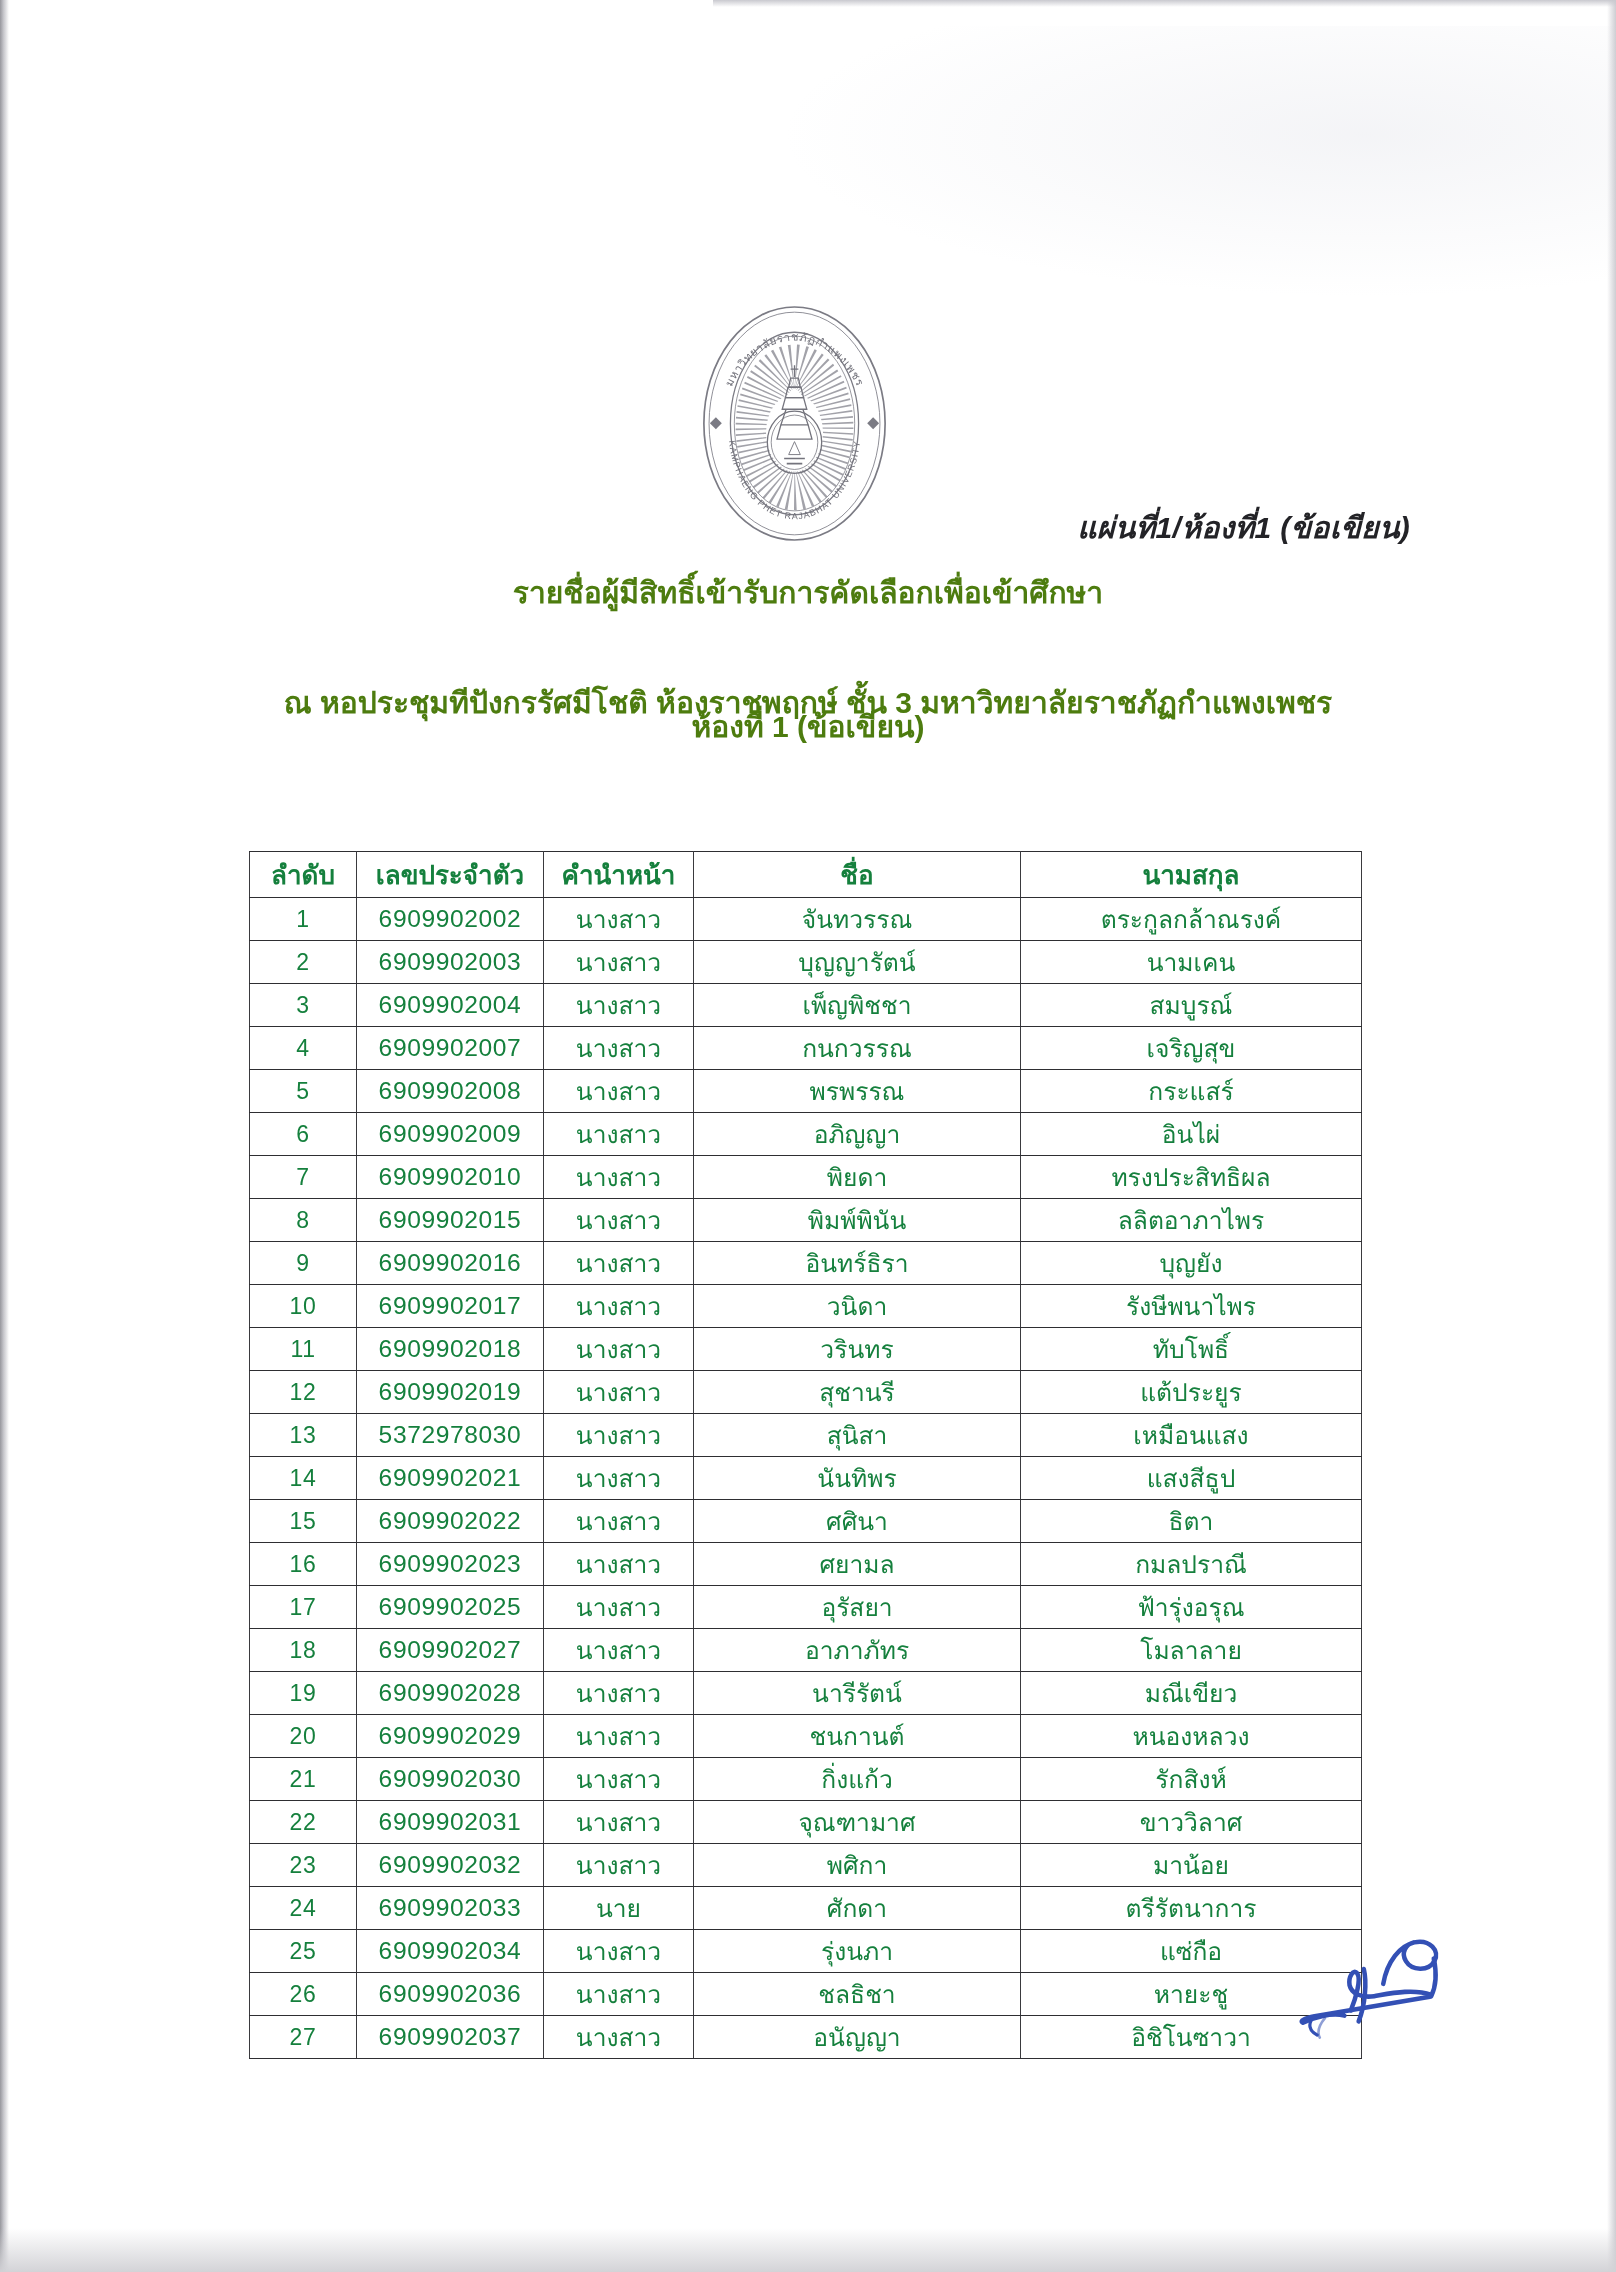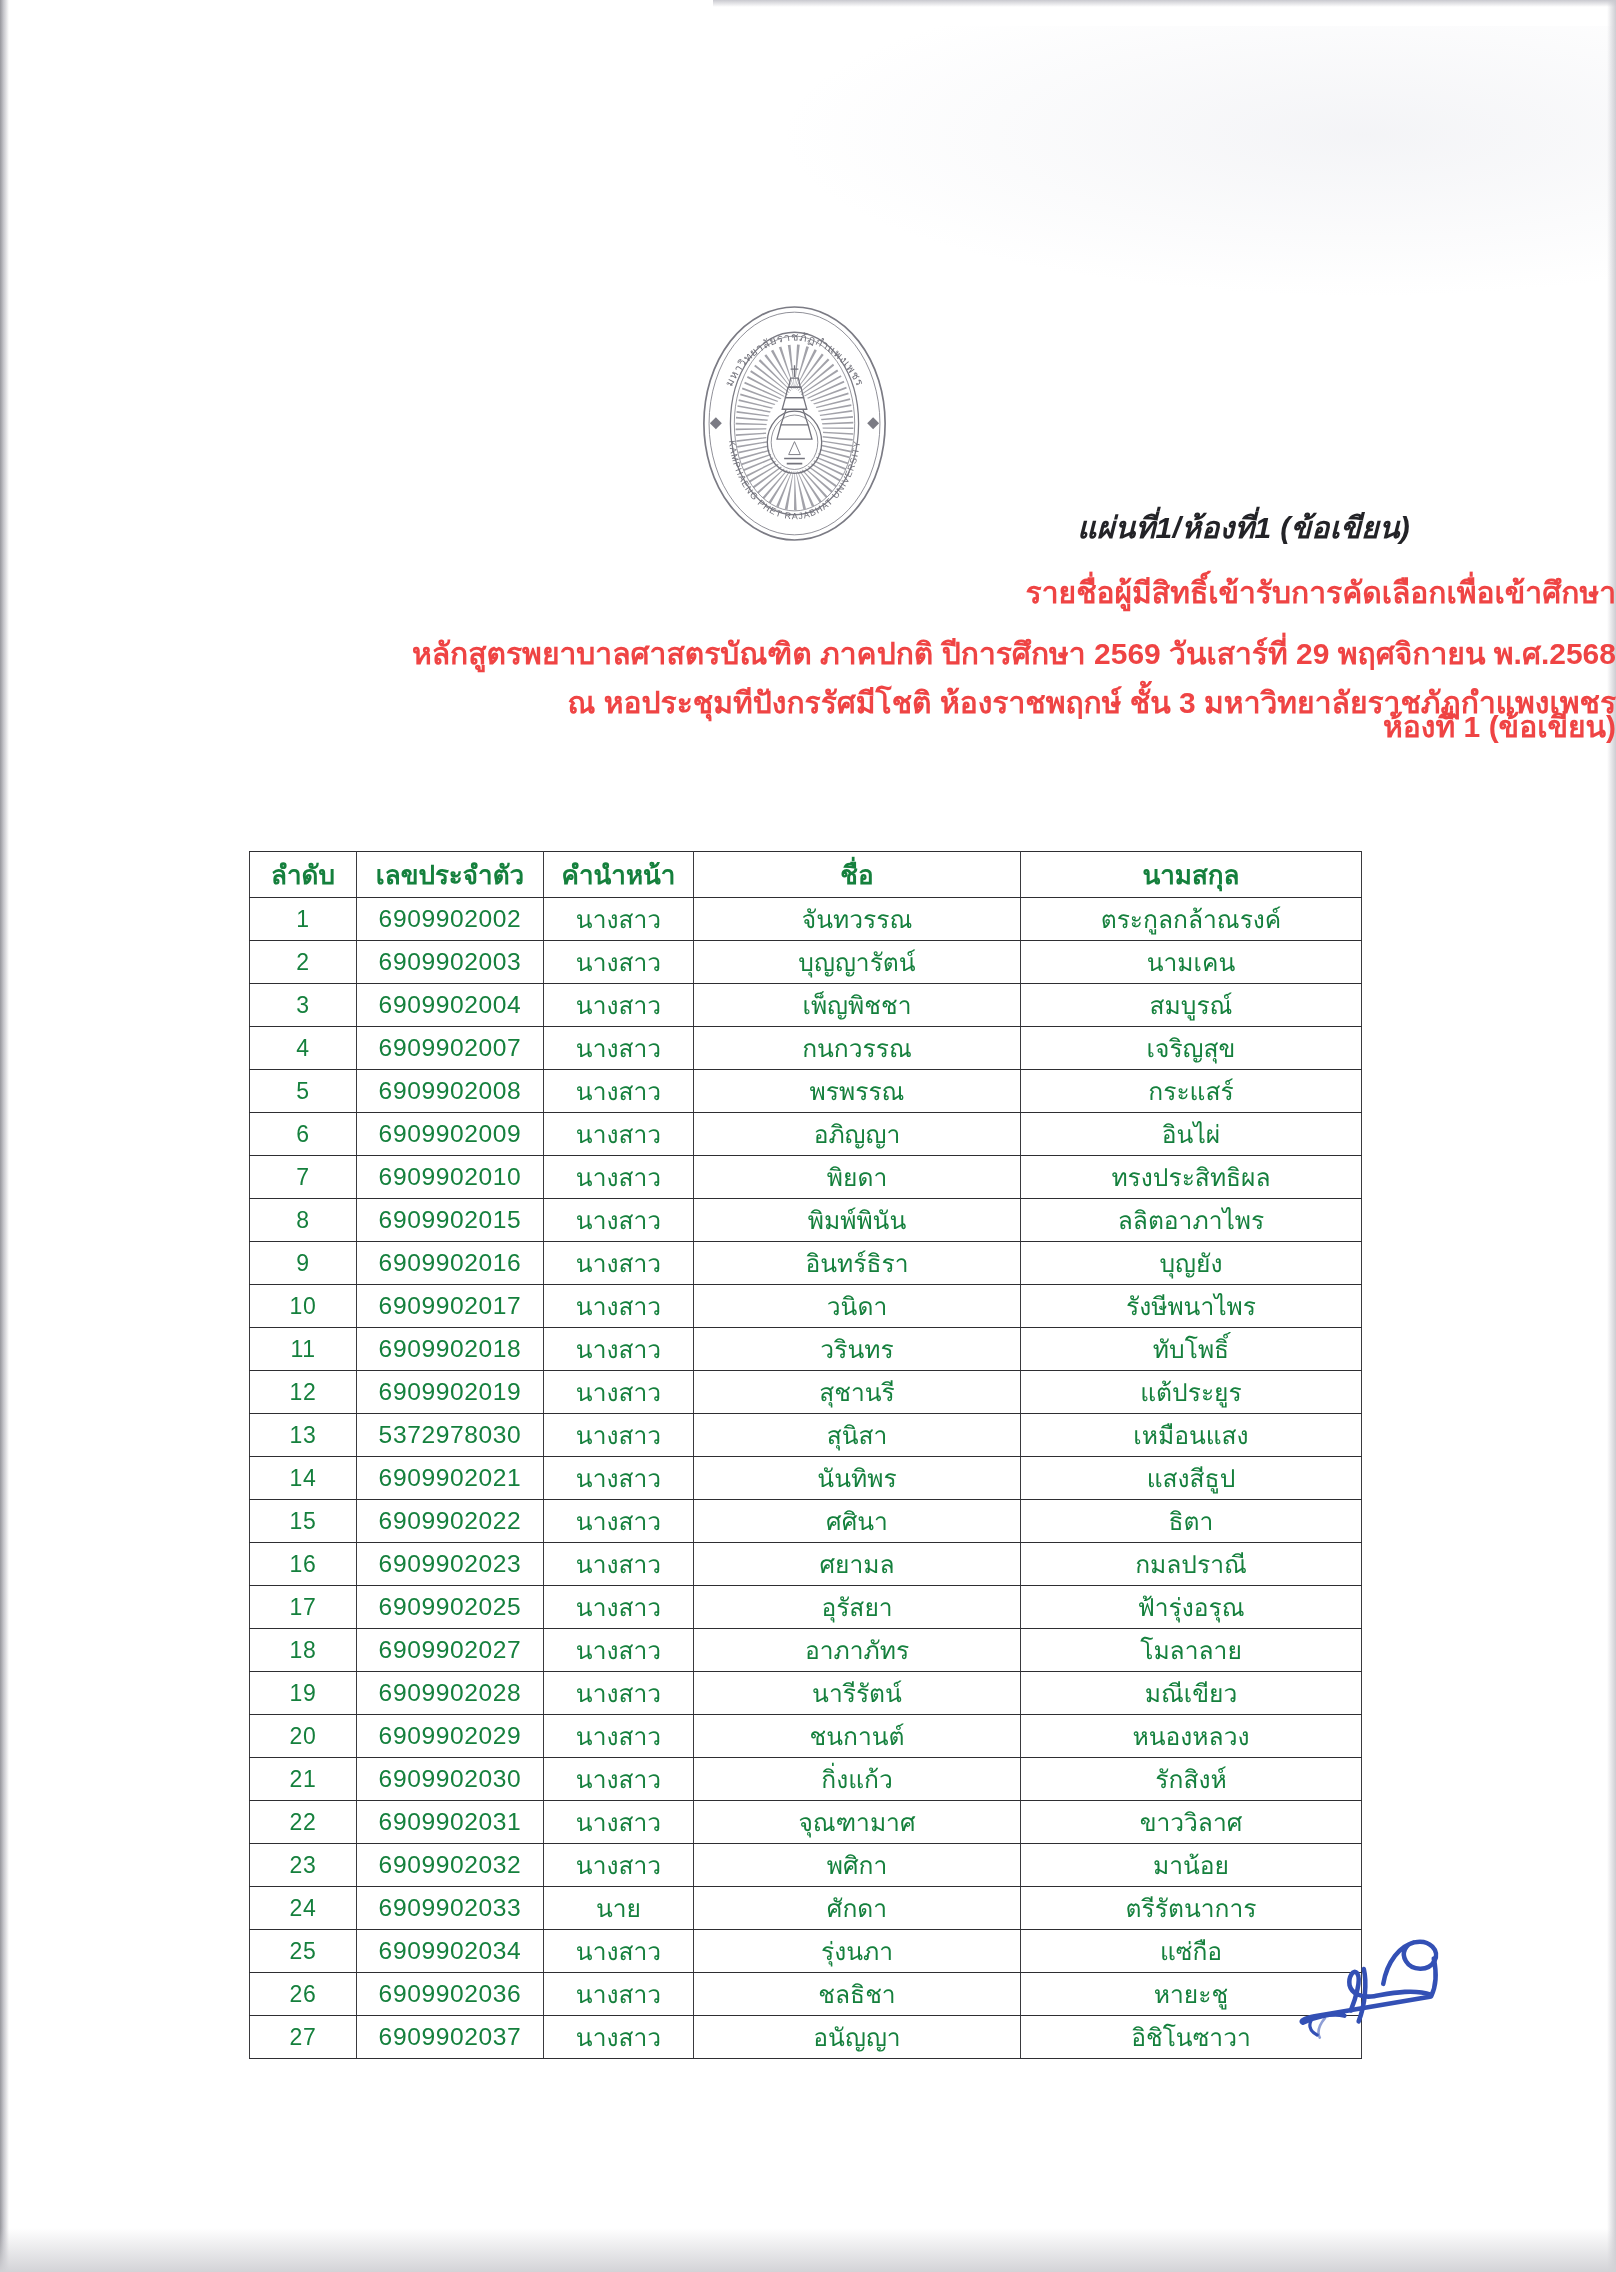--- a/index.html
+++ b/index.html
@@ -24,22 +24,22 @@
     background:radial-gradient(ellipse at 70% 40%,rgba(210,212,222,.25),rgba(255,255,255,0) 70%);}
 
   .seal{position:absolute;left:700px;top:303px;width:189px;height:241px;}
 
   .sheet-label{
     position:absolute;top:504px;right:206px;
     font-size:30px;font-weight:bold;font-style:italic;
     letter-spacing:0.3px;white-space:nowrap;color:#232327;margin-left:20px;
   }
   .title-line{
-    position:absolute;left:0;width:100%;text-align:right;
-    font-weight:bold;font-size:30px;line-height:36px;color:#ef4444;
+    position:absolute;left:0;width:100%;text-align:center;
+    font-weight:bold;font-size:30px;line-height:36px;color:#4d7c0f;
     white-space:nowrap;
   }
   .t1{top:575px;}
   .t2{top:636px;}
   .t3{top:685px;}
   .t4{top:709px;}
 
   table.roster{
     position:absolute;left:249px;top:807px;
     border-collapse:collapse;table-layout:fixed;
@@ -111,21 +111,20 @@
       </text>
       <text font-size="14" fill="#6f6f78" letter-spacing="1.5" font-family="Liberation Sans, DejaVu Sans, sans-serif">
         <textPath href="#arcBottom" startOffset="50%" text-anchor="middle">KAMPHAENG PHET RAJABHAT UNIVERSITY</textPath>
       </text>
     </svg>
   </div>
 
   <div class="sheet-label">แผ่นที่1/ห้องที่1 (ข้อเขียน)</div>
 
   <div class="title-line t1">รายชื่อผู้มีสิทธิ์เข้ารับการคัดเลือกเพื่อเข้าศึกษา</div>
-  <div class="title-line t2">หลักสูตรพยาบาลศาสตรบัณฑิต ภาคปกติ ปีการศึกษา 2569 วันเสาร์ที่ 29 พฤศจิกายน พ.ศ.2568</div>
   <div class="title-line t3">ณ หอประชุมทีปังกรรัศมีโชติ ห้องราชพฤกษ์ ชั้น 3 มหาวิทยาลัยราชภัฏกำแพงเพชร</div>
   <div class="title-line t4">ห้องที่ 1 (ข้อเขียน)</div>
 
   <table class="roster">
     <colgroup>
       <col style="width:107px">
         <col style="width:187px">
         <col style="width:150px">
       <col style="width:327px">
         <col style="width:341px">

